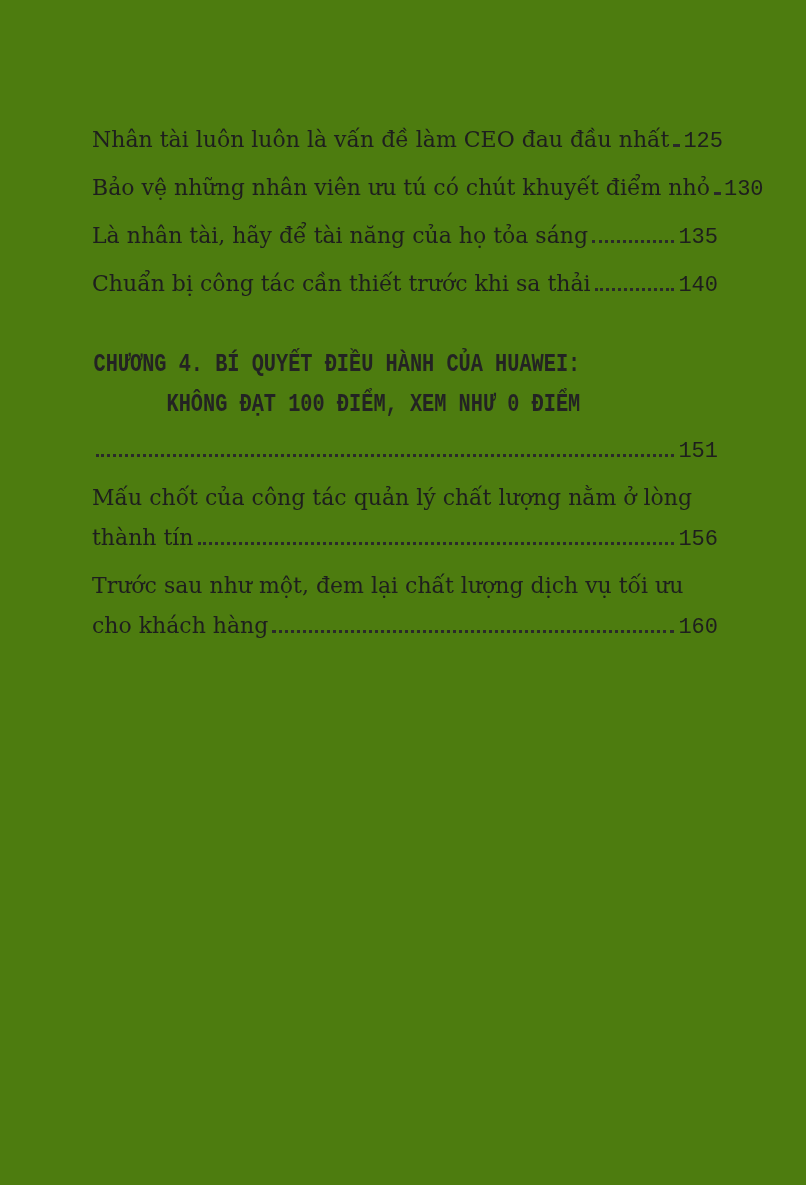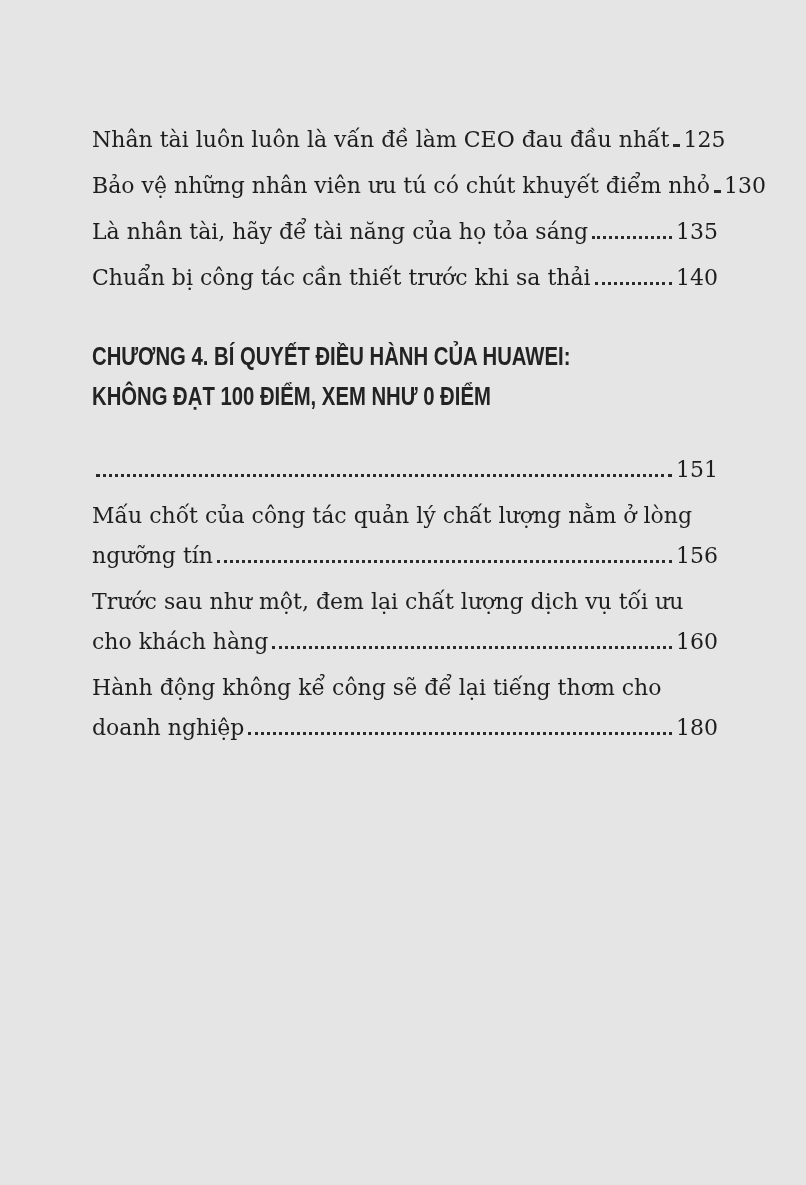--- a/index.html
+++ b/index.html
@@ -4,21 +4,21 @@
 <style>
   html, body {
     margin: 0;
     padding: 0;
     background: #ffffff;
   }
   .page {
     position: relative;
     width: 806px;
     height: 1185px;
-    background: #e5e5e5;
+    background: #4d7c0f;
     overflow: hidden;
     font-family: "DejaVu Serif", "Liberation Serif", serif;
     color: #1e1e1e;
   }
   .toc {
     position: absolute;
     left: 92px;
     top: 120px;
     width: 626px;
     font-size: 22px;
@@ -36,29 +36,31 @@
   .leader {
     flex: 1 1 auto;
     min-width: 6px;
     border-bottom: 3px dotted #2a2a2a;
     margin: 0 4px -2px 4px;
     align-self: baseline;
   }
   .page-num {
     flex: 0 0 auto;
     white-space: nowrap;
+    font-family: Liberation Mono, monospace;
   }
   .chapter-heading {
     margin-top: 38px;
-    margin-bottom: 34px;
-    font-family: Liberation Sans, sans-serif;
+    margin-bottom: 8px;
+    font-family: Liberation Mono, monospace;
     font-weight: 700;
     font-size: 26px;
     line-height: 40px;
     color: #232323;
+    text-align: right;
   }
   .heading-line {
     transform: scaleX(0.78);
     transform-origin: 0 50%;
     white-space: nowrap;
   }
 </style>
 </head>
 <body>
 
@@ -108,21 +110,21 @@
         <span class="leader"></span>
         <span class="page-num">151</span>
       </div>
     </div>
 
     <div class="toc-entry">
       <div class="toc-line">
         <span class="entry-text">Mấu chốt của công tác quản lý chất lượng nằm ở lòng</span>
       </div>
       <div class="toc-line">
-        <span class="entry-text">ngưỡng tín</span>
+        <span class="entry-text">thành tín</span>
         <span class="leader"></span>
         <span class="page-num">156</span>
       </div>
     </div>
 
     <div class="toc-entry">
       <div class="toc-line">
         <span class="entry-text">Trước sau như một, đem lại chất lượng dịch vụ tối ưu</span>
       </div>
       <div class="toc-line">
@@ -132,25 +134,15 @@
       </div>
     </div>
 
 
     <div class="toc-entry">
     </div>
 
     <div class="toc-entry">
     </div>
 
-    <div class="toc-entry">
-      <div class="toc-line">
-        <span class="entry-text">Hành động không kể công sẽ để lại tiếng thơm cho</span>
-      </div>
-      <div class="toc-line">
-        <span class="entry-text">doanh nghiệp</span>
-        <span class="leader"></span>
-        <span class="page-num">180</span>
-      </div>
-    </div>
 
   </div>
 </div>
 
 </body></html>

